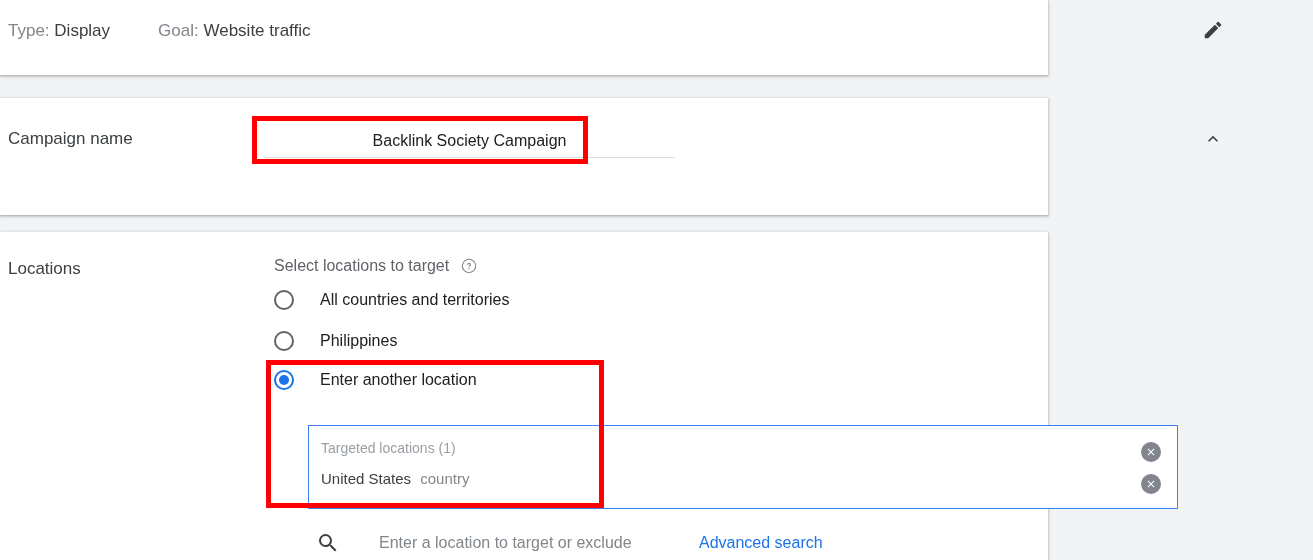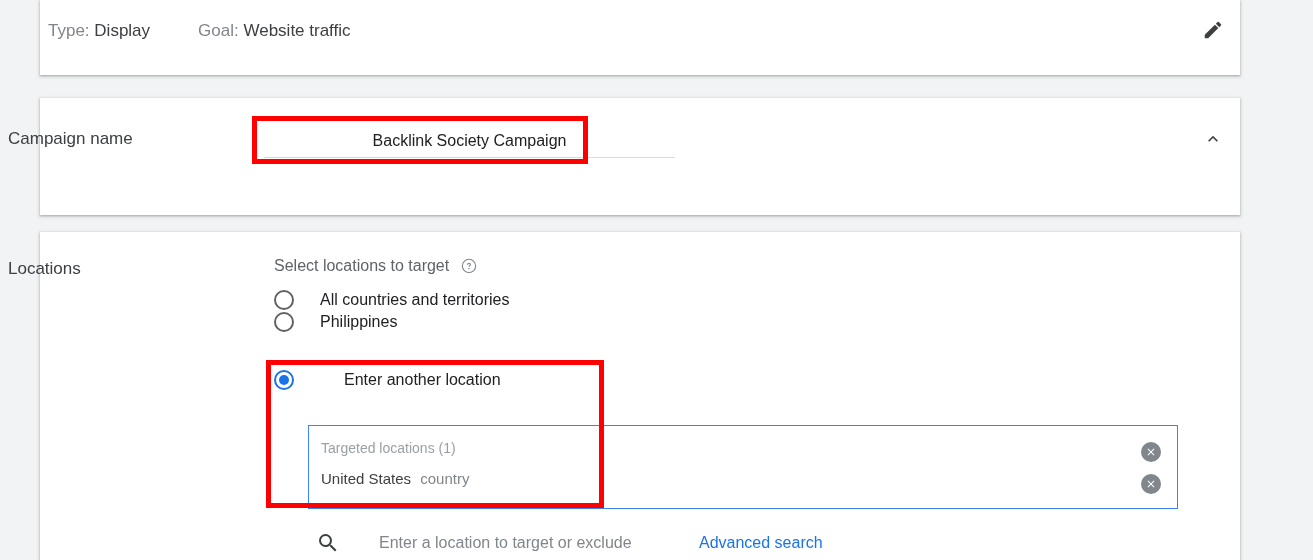--- a/index.html
+++ b/index.html
@@ -14,25 +14,24 @@
     overflow: hidden;
     position: relative;
     color: #3c4043;
     -webkit-font-smoothing: antialiased;
   }
 
   
   .card {
     position: absolute;
     left: 0;
-    width: 1200px;
+    width: 1048px;
     background: #ffffff;
     box-sizing: border-box;
     box-shadow: 0 1px 2px rgba(60,64,67,.30), 0 1px 3px 1px rgba(60,64,67,.15);
-    margin-left: 40px;
   }
   #card-header   { top: 0;   height: 75px; }
   #card-campaign { top: 98px;  height: 117px; }
   #card-locations{ top: 232px; height: 340px; }
 
   
   .hdr-row {
     position: absolute;
     top: 20px;
     left: 8px;
@@ -112,22 +111,22 @@
 
   .radio-row {
     position: absolute;
     left: 274px;
     display: flex;
     align-items: center;
     height: 28px;
     cursor: pointer;
   }
   #radio-all      { top: 286px; }
-  #radio-ph       { top: 308px; justify-content: center; }
-  #radio-another  { top: 366px; gap: 24px; }
+  #radio-ph       { top: 327px; justify-content: center; }
+  #radio-another  { top: 366px; }
 
   .radio {
     width: 20px;
     height: 20px;
     border-radius: 50%;
     border: 2px solid #5f6368;
     box-sizing: border-box;
     flex: 0 0 auto;
     position: relative;
   }

